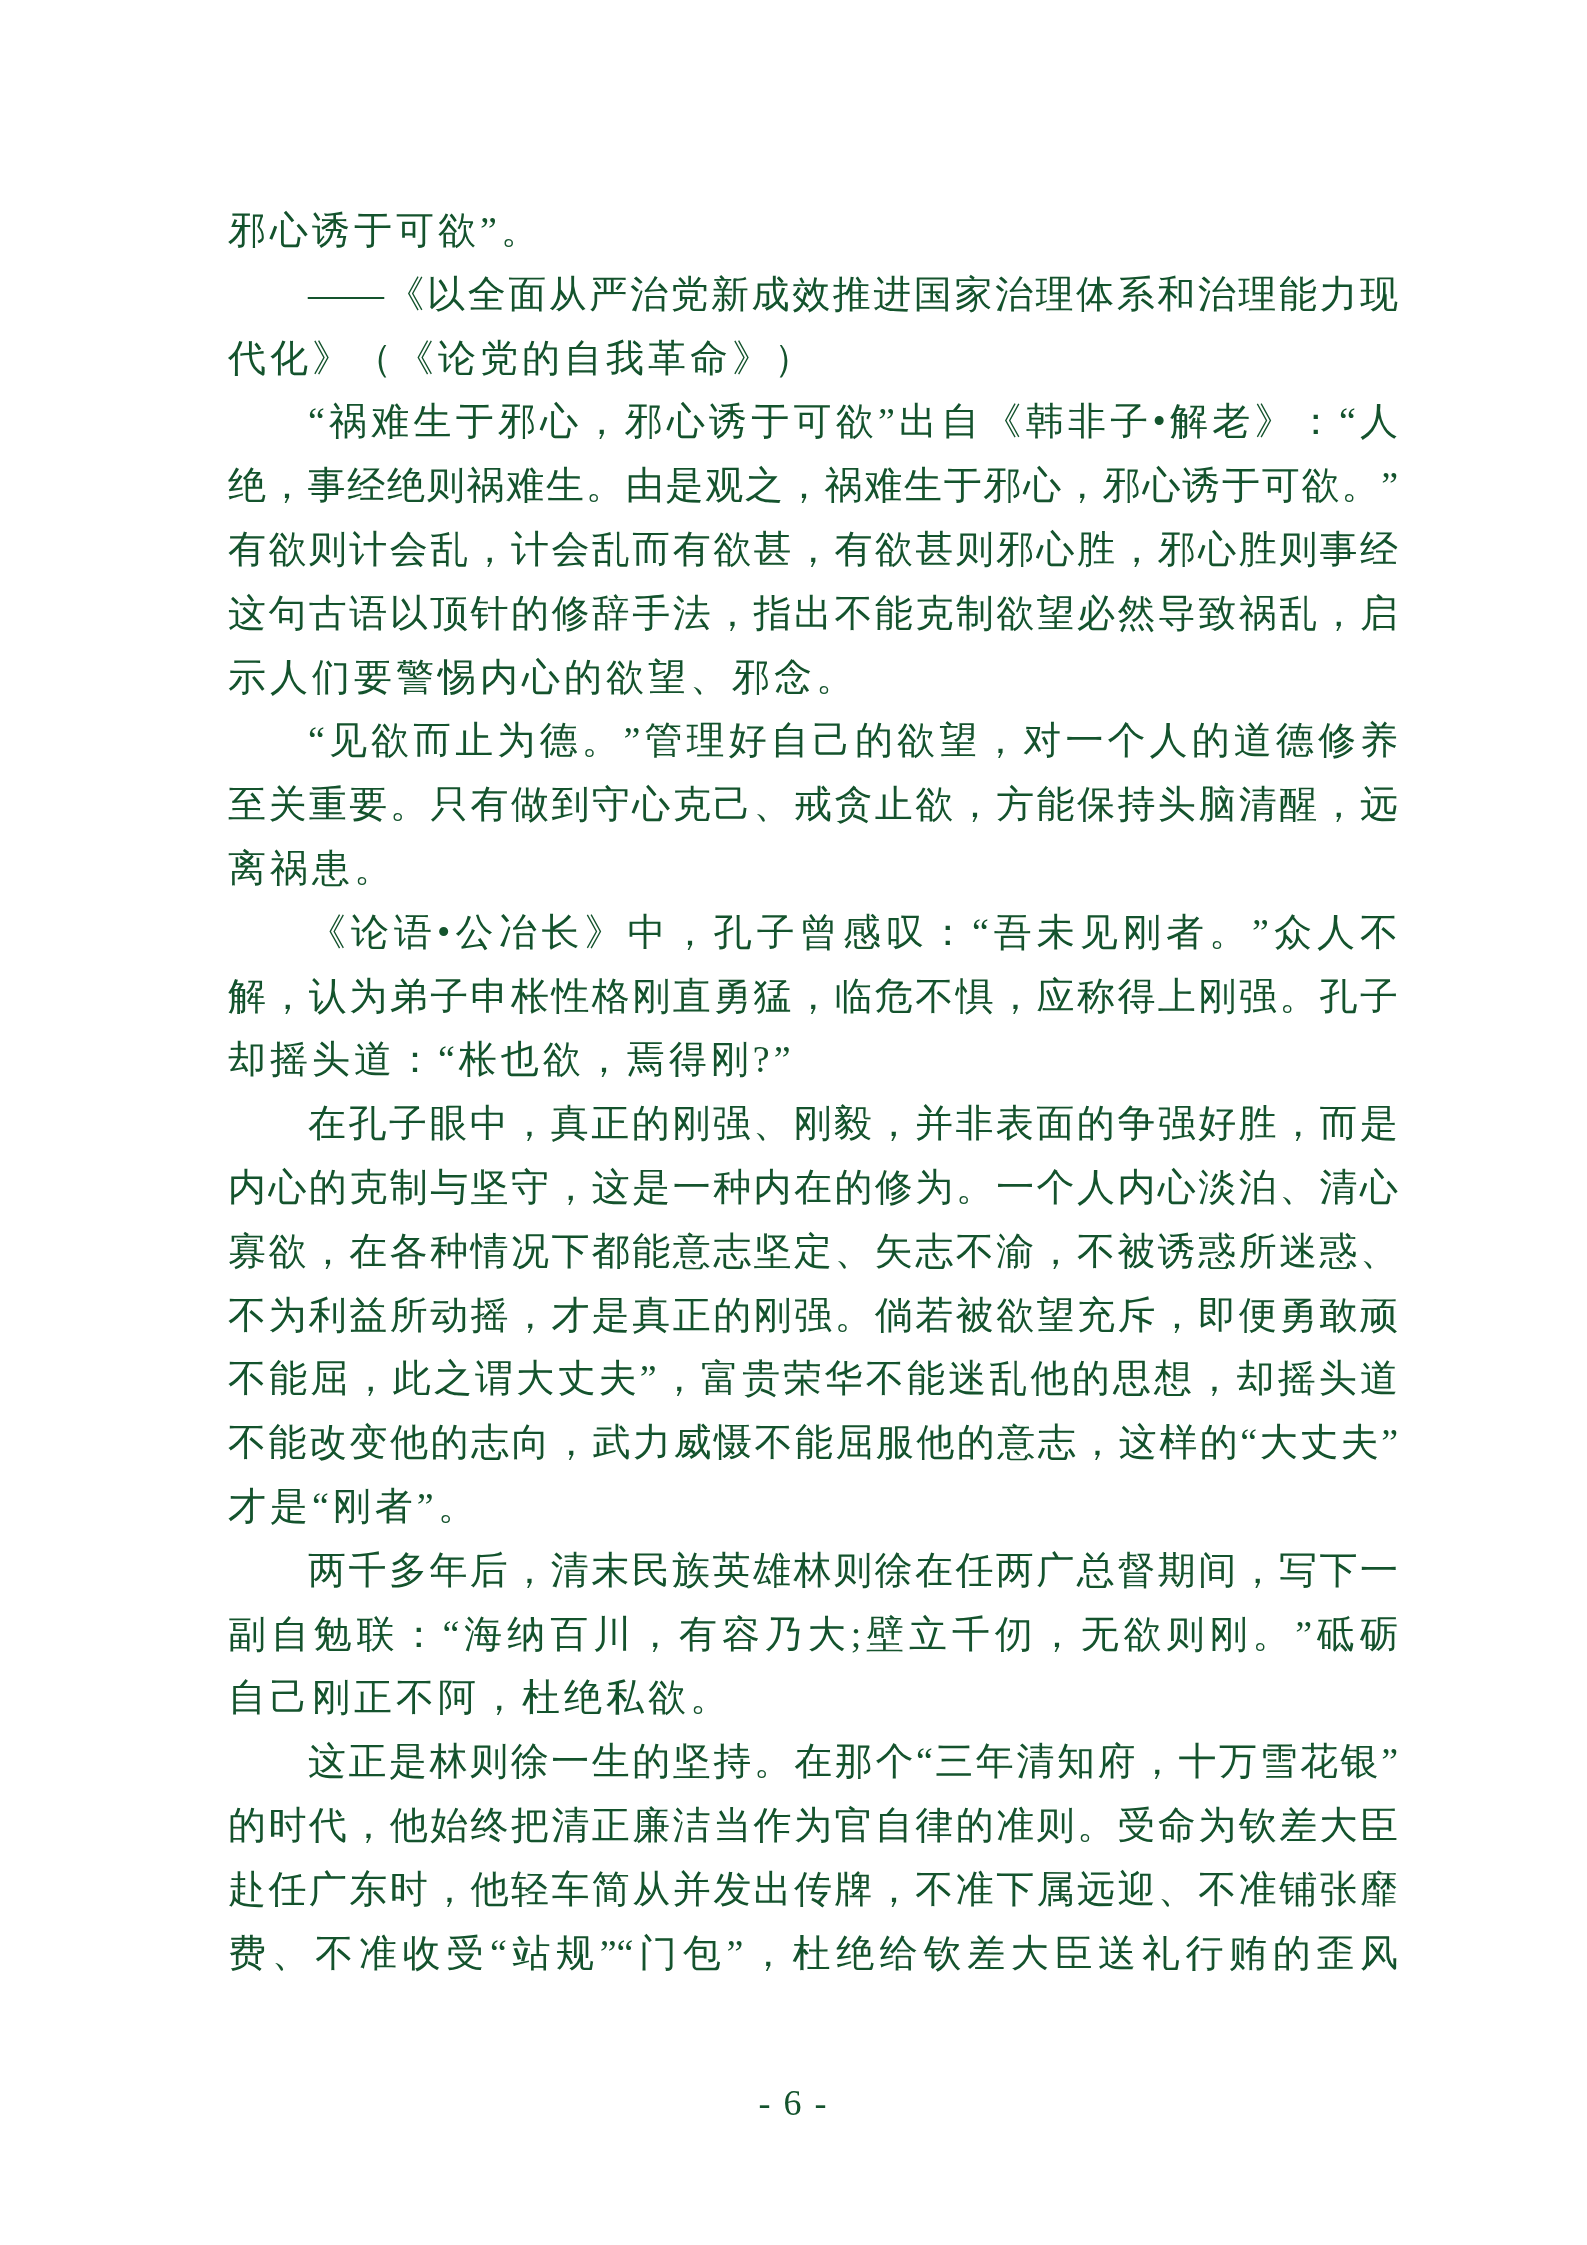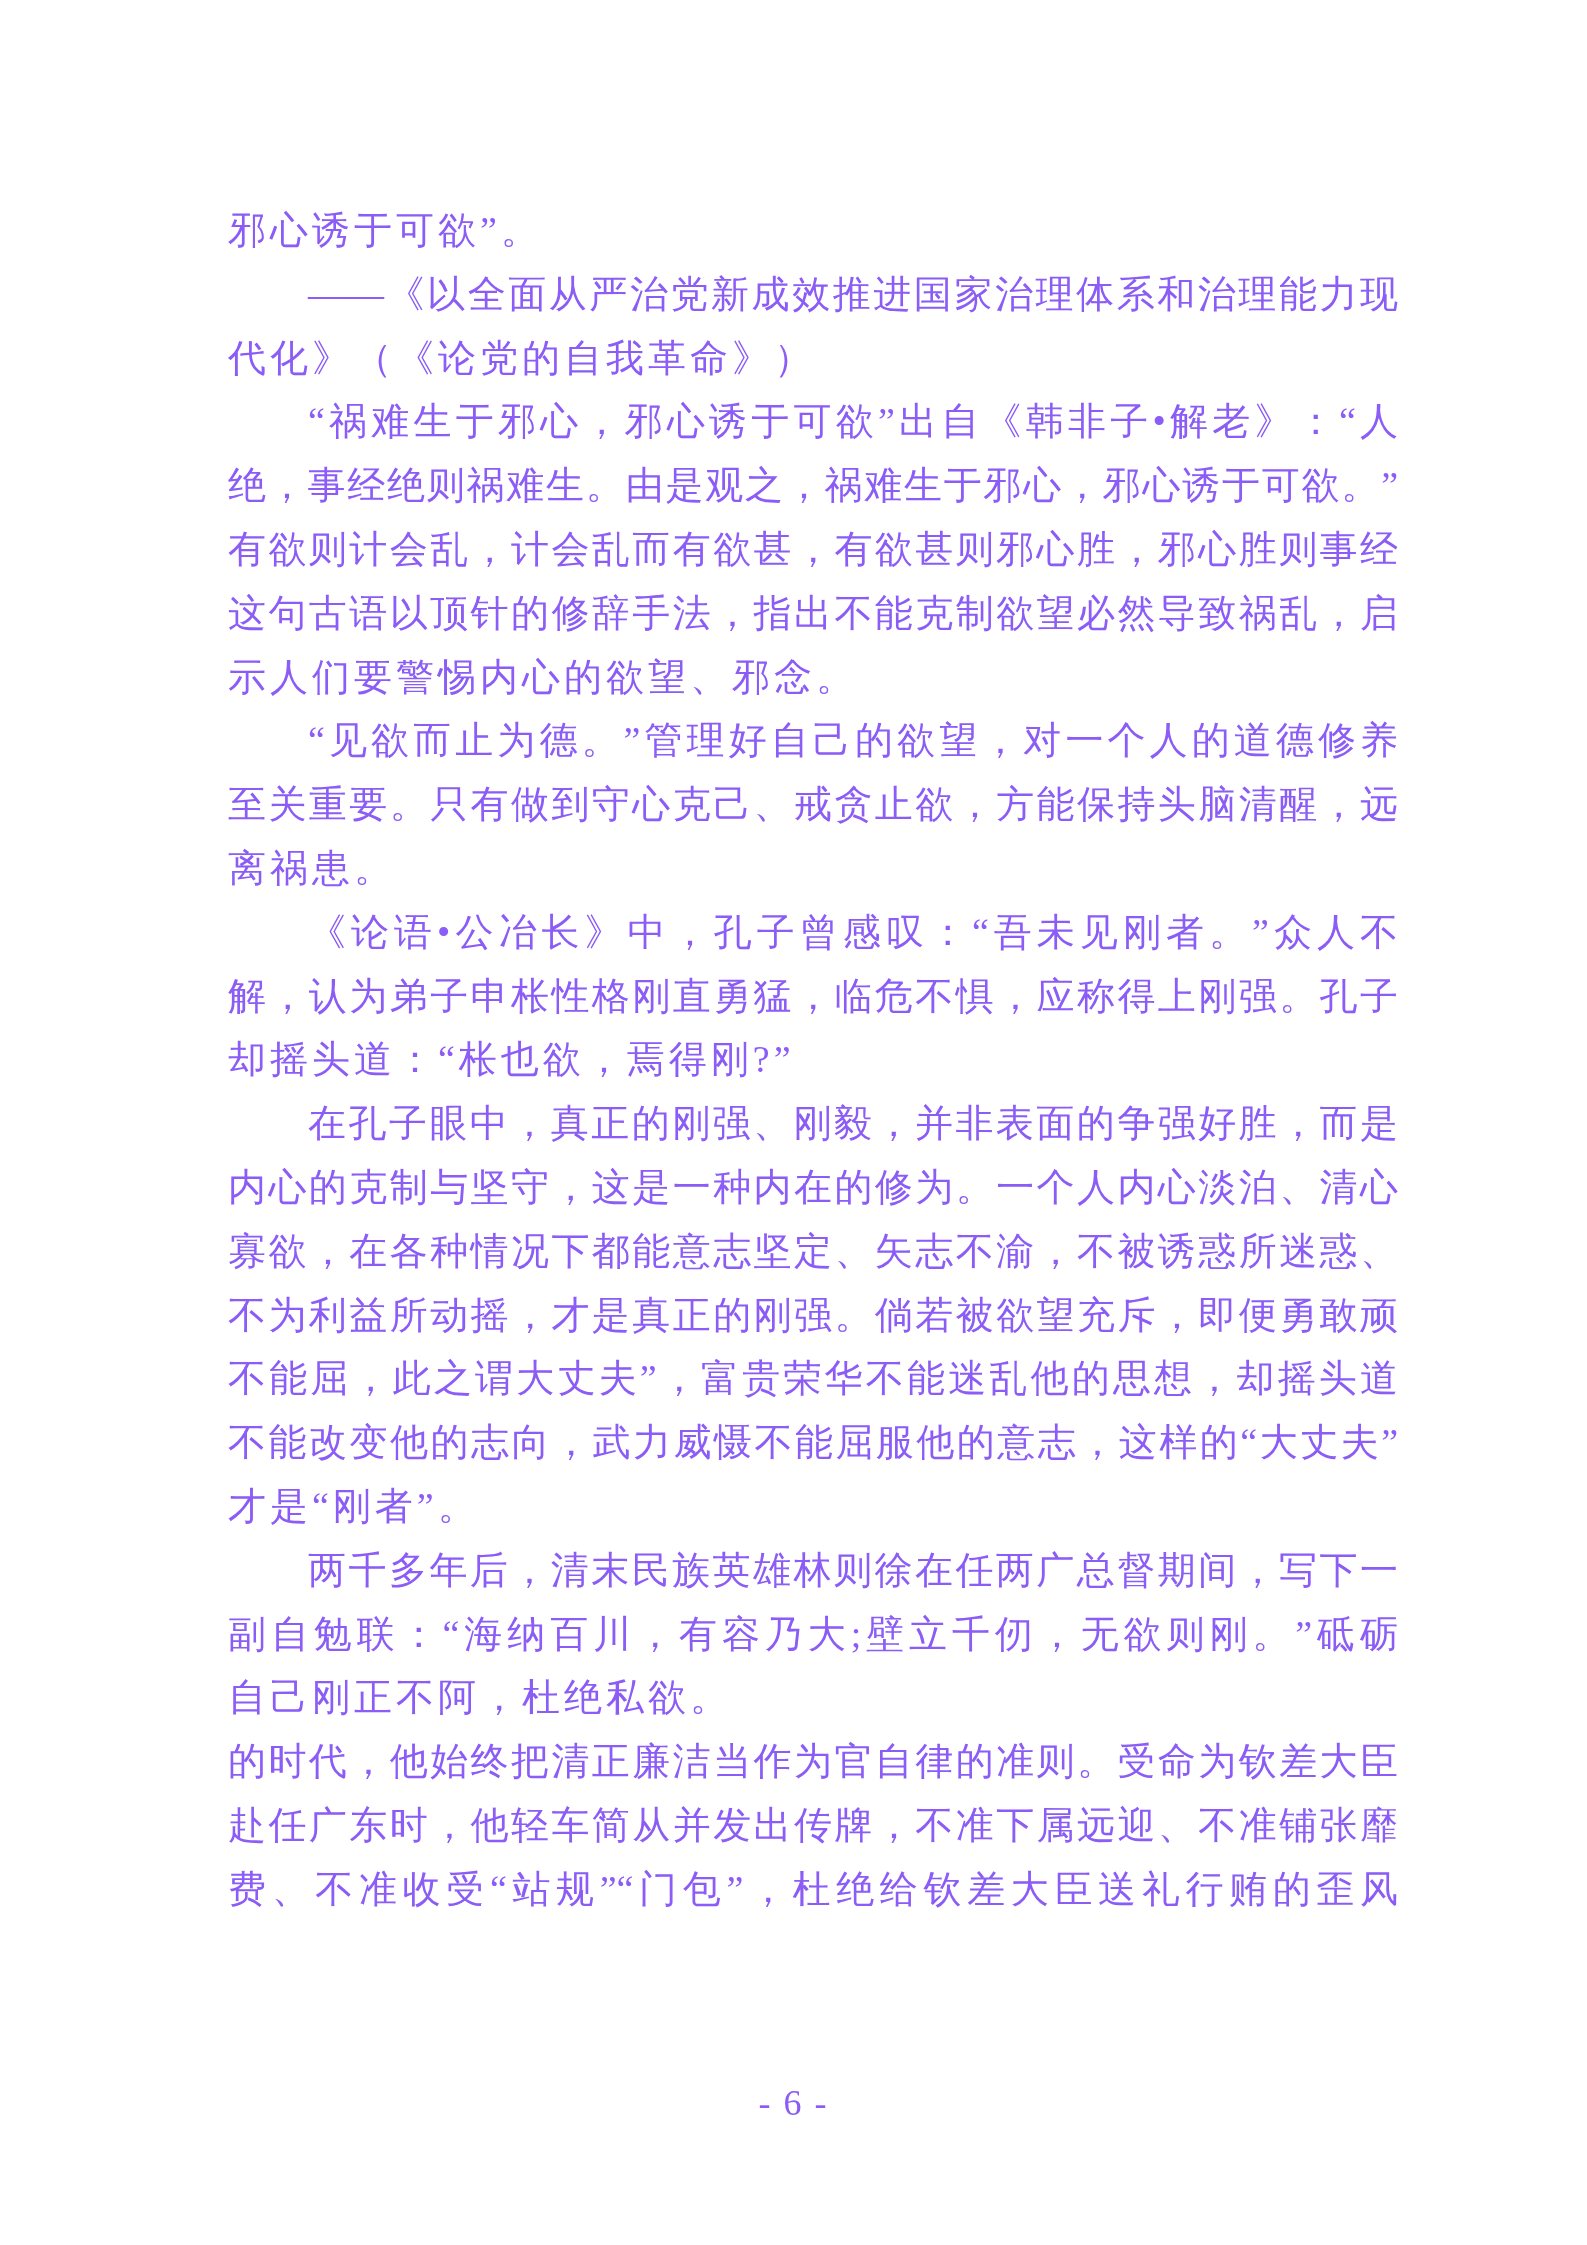--- a/index.html
+++ b/index.html
@@ -8,21 +8,21 @@
     background: #888;
   }
   .page {
     position: relative;
     width: 1587px;
     height: 2245px;
     background: #ffffff;
     margin: 0 auto;
     overflow: hidden;
     font-family: "Liberation Serif", "DejaVu Serif", serif;
-    color: #8b5cf6;
+    color: #14532d;
   }
   .text-block {
     position: absolute;
     left: 228px;
     top: 199px;
     width: 1170px;
   }
   .line {
     height: 63.8px;
     line-height: 63.8px;
@@ -73,18 +73,19 @@
       <div class="line indent justify">在孔子眼中，真正的刚强、刚毅，并非表面的争强好胜，而是</div>
       <div class="line justify">内心的克制与坚守，这是一种内在的修为。一个人内心淡泊、清心</div>
       <div class="line justify">寡欲，在各种情况下都能意志坚定、矢志不渝，不被诱惑所迷惑、</div>
       <div class="line justify">不为利益所动摇，才是真正的刚强。倘若被欲望充斥，即便勇敢顽</div>
       <div class="line justify">不能屈，此之谓大丈夫”，富贵荣华不能迷乱他的思想，却摇头道</div>
       <div class="line justify">不能改变他的志向，武力威慑不能屈服他的意志，这样的“大丈夫”</div>
       <div class="line">才是“刚者”。</div>
       <div class="line indent justify">两千多年后，清末民族英雄林则徐在任两广总督期间，写下一</div>
       <div class="line justify">副自勉联：“海纳百川，有容乃大;壁立千仞，无欲则刚。”砥砺</div>
       <div class="line">自己刚正不阿，杜绝私欲。</div>
+      <div class="line indent justify">这正是林则徐一生的坚持。在那个“三年清知府，十万雪花银”</div>
       <div class="line justify">的时代，他始终把清正廉洁当作为官自律的准则。受命为钦差大臣</div>
       <div class="line justify">赴任广东时，他轻车简从并发出传牌，不准下属远迎、不准铺张靡</div>
       <div class="line justify">费、不准收受“站规”“门包”，杜绝给钦差大臣送礼行贿的歪风</div>
     </div>
   <div class="page-number">- 6 -</div>
 </div>
 
 </body></html>

